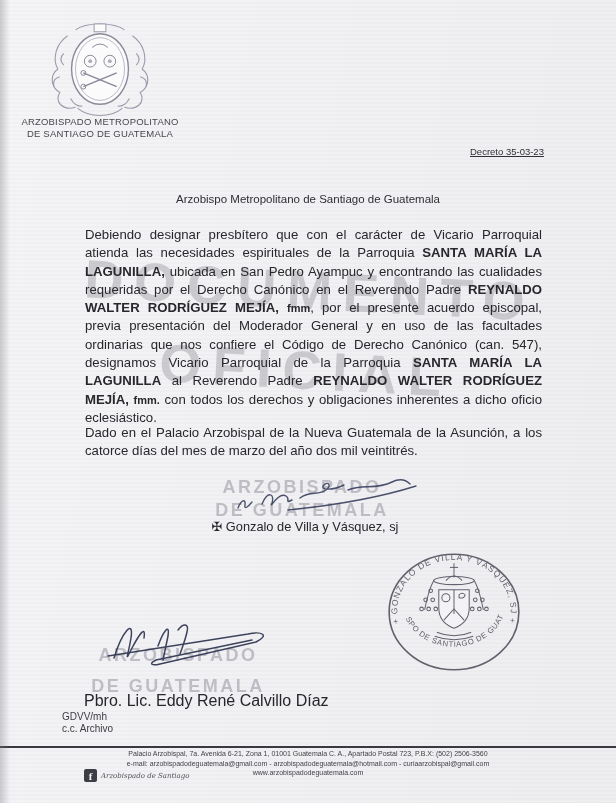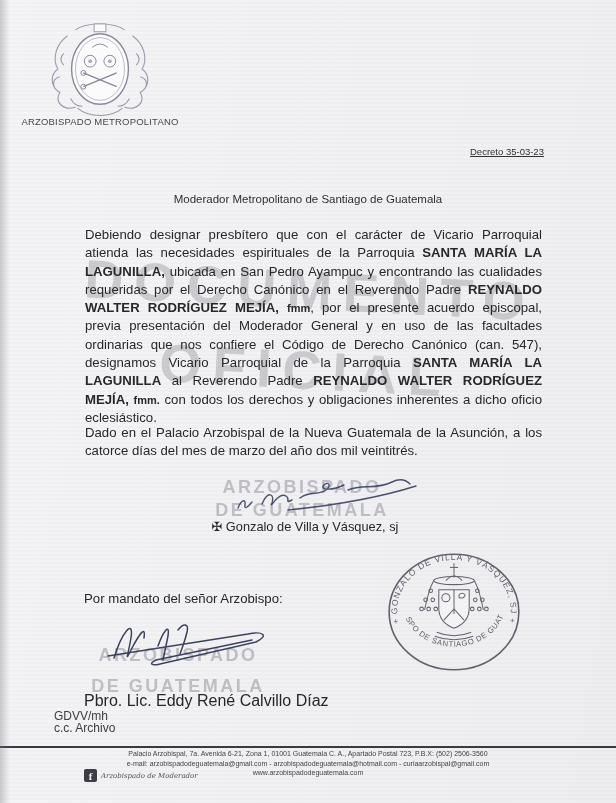--- a/index.html
+++ b/index.html
@@ -43,21 +43,21 @@
   
   .sig{z-index:3;}
   .arch-name{left:185px;top:519px;width:240px;text-align:center;font-size:12.8px;color:#26262b;z-index:3;}
   .mandate{left:84px;top:591px;font-size:13.2px;color:#26262b;}
   .chanc-name{left:84px;top:692px;font-size:16px;color:#26262b;z-index:3;}
   .chanc-title{left:84px;top:673px;width:228px;text-align:center;font-size:12.8px;color:#26262b;z-index:3;}
   
   .seal{left:378px;top:546px;width:152px;height:134px;z-index:2;opacity:0.88;}
   .seal text{font-family:"Liberation Sans",sans-serif;fill:#4b4b58;}
   
-  .initials{left:54px;top:711px;font-size:12px;line-height:11.5px;color:#3c3c42;}
+  .initials{left:62px;top:711px;font-size:10px;line-height:11.5px;color:#3c3c42;}
   
   .footer-rule{left:0;top:746px;width:616px;height:2px;background:#3a3a40;}
   .footer-text{left:38px;top:749px;width:540px;text-align:center;font-size:7px;line-height:9.5px;color:#3f3f45;}
   .fb{left:84px;top:769px;display:flex;align-items:center;gap:4px;}
   .fb-icon{width:13px;height:13px;background:#3d3d46;color:#f2f2f2;border-radius:2px;
     font-family:"Liberation Serif",serif;font-weight:bold;font-size:11px;
     display:flex;align-items:flex-end;justify-content:center;line-height:11px;}
   .social-label{font-family:"DejaVu Serif",serif;font-style:italic;font-size:7px;color:#55505a;}
   .tw{left:512px;top:805px;display:flex;align-items:center;gap:11px;}
   .tw-icon{width:12px;height:12px;background:#6a6675;color:#f0f0f0;border-radius:2px;
@@ -92,25 +92,26 @@
       <circle cx="75" cy="42" r="2" fill="#b0adbd"></circle>
     <g stroke="#8a8799" stroke-width="1.5">
       <line x1="48" y1="68" x2="82" y2="54"></line>
       <line x1="48" y1="54" x2="82" y2="68"></line>
     </g>
     <circle cx="48" cy="68" r="2.5" fill="none" stroke="#8a8799" stroke-width="1"></circle>
     <circle cx="48" cy="54" r="2.5" fill="none" stroke="#8a8799" stroke-width="1"></circle>
   </svg>
   <div class="abs crest-caption">
     <div>ARZOBISPADO METROPOLITANO</div>
+    <div>DE SANTIAGO DE GUATEMALA</div>
   </div>
 
   <div class="abs decree">Decreto 35-03-23</div>
 
-  <div class="abs doc-subtitle">Moderador Metropolitano de Santiago de Guatemala</div>
+  <div class="abs doc-subtitle">Arzobispo Metropolitano de Santiago de Guatemala</div>
 
   <div class="abs wm wm-diag">
     <div>DOCUMENTO</div>
     <div>OFICIAL</div>
   </div>
 
   <div class="abs body-par par1"><span>Debiendo designar presbítero que con el carácter de Vicario Parroquial atienda las necesidades espirituales de la Parroquia </span><span class="b">SANTA MARÍA LA LAGUNILLA,</span><span> ubicada en San Pedro Ayampuc y encontrando las cualidades requeridas por el Derecho Canónico en el Reverendo Padre </span><span class="b">REYNALDO WALTER RODRÍGUEZ MEJÍA, </span><span class="b s">fmm</span><span>, por el presente acuerdo episcopal, previa presentación del Moderador General y en uso de las facultades ordinarias que nos confiere el Código de Derecho Canónico (can. 547), designamos Vicario Parroquial de la Parroquia </span><span class="b">SANTA MARÍA LA LAGUNILLA</span><span> al Reverendo Padre </span><span class="b">REYNALDO WALTER RODRÍGUEZ MEJÍA, </span><span class="b s">fmm.</span><span> con todos los derechos y obligaciones inherentes a dicho oficio eclesiástico.</span></div>
   <div class="abs body-par par2">Dado en el Palacio Arzobispal de la Nueva Guatemala de la Asunción, a los catorce días del mes de marzo del año dos mil veintitrés.</div>
 
   <div class="abs wm wm-stamp wm-stamp1">
@@ -121,21 +122,20 @@
     <g fill="none" stroke="#39405e" stroke-width="1.4" stroke-linecap="round" opacity="0.9">
       <path d="M10,38 c3,-8 8,-10 7,-3 c-1,5 3,2 7,-3"></path>
       <path d="M34,34 c6,-14 13,-10 10,-1 c-3,8 6,-12 14,-7 c5,3 -2,8 6,4"></path>
       <path d="M72,28 c10,-8 18,-2 26,-8 c6,-5 2,-9 -2,-5 c-5,5 8,6 20,0"></path>
       <path d="M120,20 c14,-6 28,0 44,-8 c8,-4 14,-2 18,2"></path>
       <path d="M60,40 c40,-4 90,-12 128,-24"></path>
     </g>
   </svg>
   <div class="abs arch-name">✠ Gonzalo de Villa y Vásquez, sj</div>
 
-  <div class="abs mandate">Por mandato del señor Arzobispo:</div>
 
   <div class="abs wm wm-stamp wm-stamp2">
     <div>ARZOBISPADO</div>
     <div>DE GUATEMALA</div>
   </div>
   <svg class="abs sig" style="left:100px;top:612px;width:195px;height:58px;" viewBox="0 0 195 58">
     <g fill="none" stroke="#2e3550" stroke-width="1.5" stroke-linecap="round" opacity="0.92">
       <path d="M14,46 c8,-26 20,-40 17,-20 c-3,18 -7,26 1,10 c7,-13 14,-24 12,-10"></path>
       <path d="M58,34 c5,-14 12,-24 10,-10 l-5,24"></path>
       <path d="M78,18 c6,-8 11,-6 9,2 c-2,9 -5,16 -7,22"></path>
@@ -192,20 +192,20 @@
   </div>
 
   <div class="abs footer-rule"></div>
   <div class="abs footer-text">
     <div>Palacio Arzobispal, 7a. Avenida 6-21, Zona 1, 01001 Guatemala C. A., Apartado Postal 723, P.B.X: (502) 2506-3560</div>
     <div>e-mail: arzobispadodeguatemala@gmail.com - arzobispadodeguatemala@hotmail.com - curiaarzobispal@gmail.com</div>
     <div>www.arzobispadodeguatemala.com</div>
   </div>
   <div class="abs fb">
     <div class="fb-icon">f</div>
-    <div class="social-label">Arzobispado de Moderador</div>
+    <div class="social-label">Arzobispado de Santiago</div>
   </div>
   <div class="abs tw">
     <div class="social-label">@Arzobispadogt</div>
     <div class="tw-icon">t</div>
   </div>
 
 </div>
 
 </body></html>

